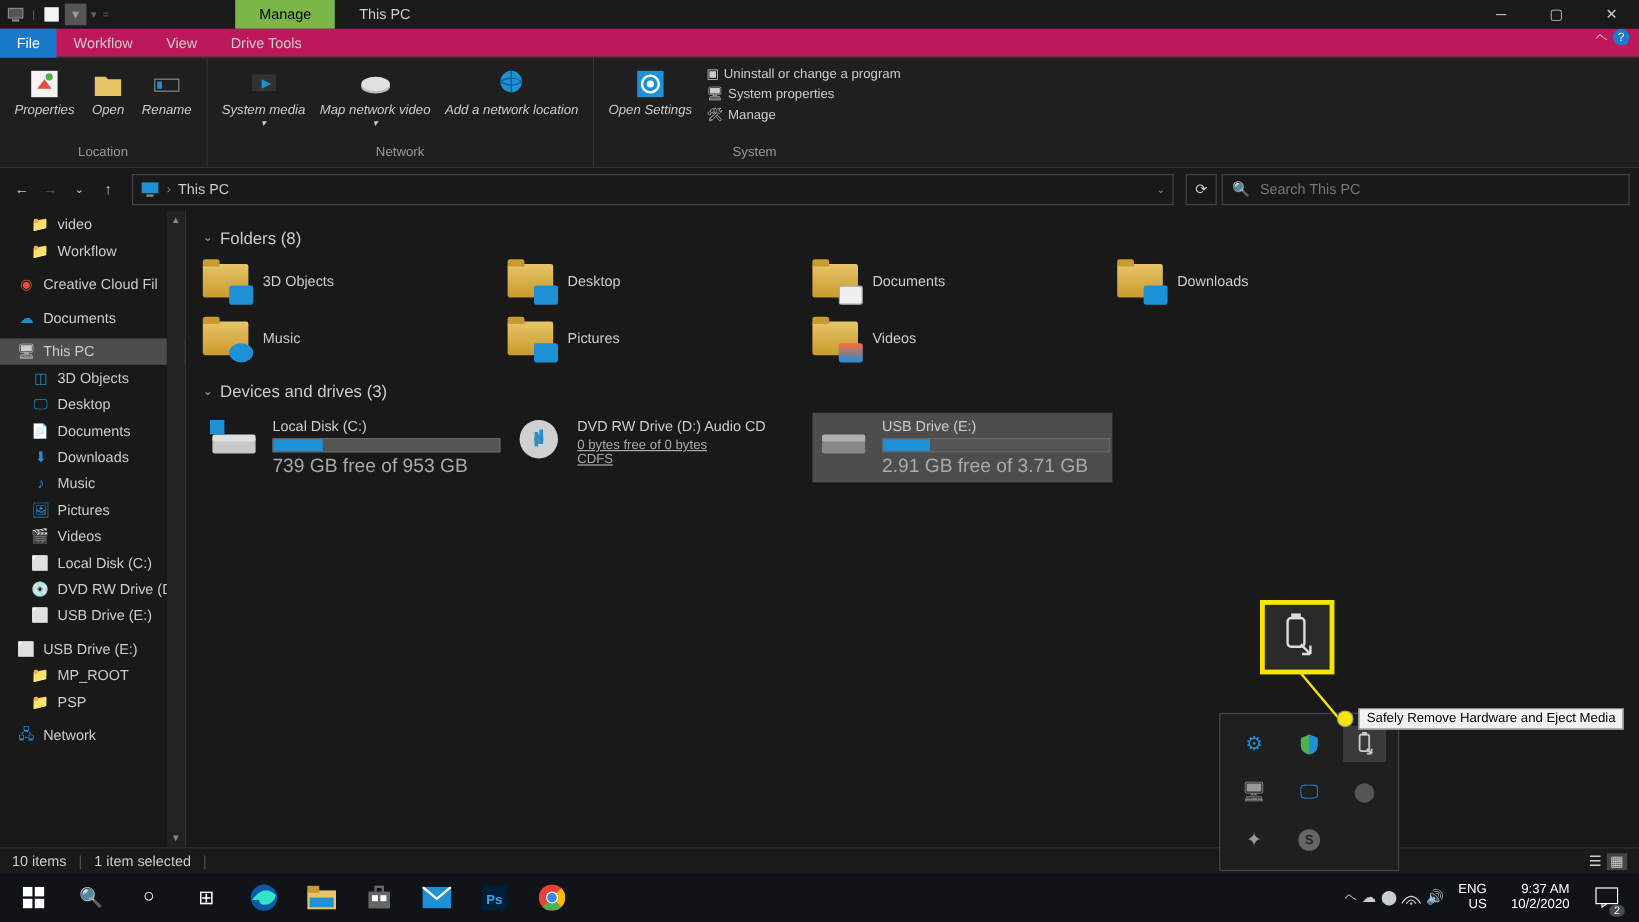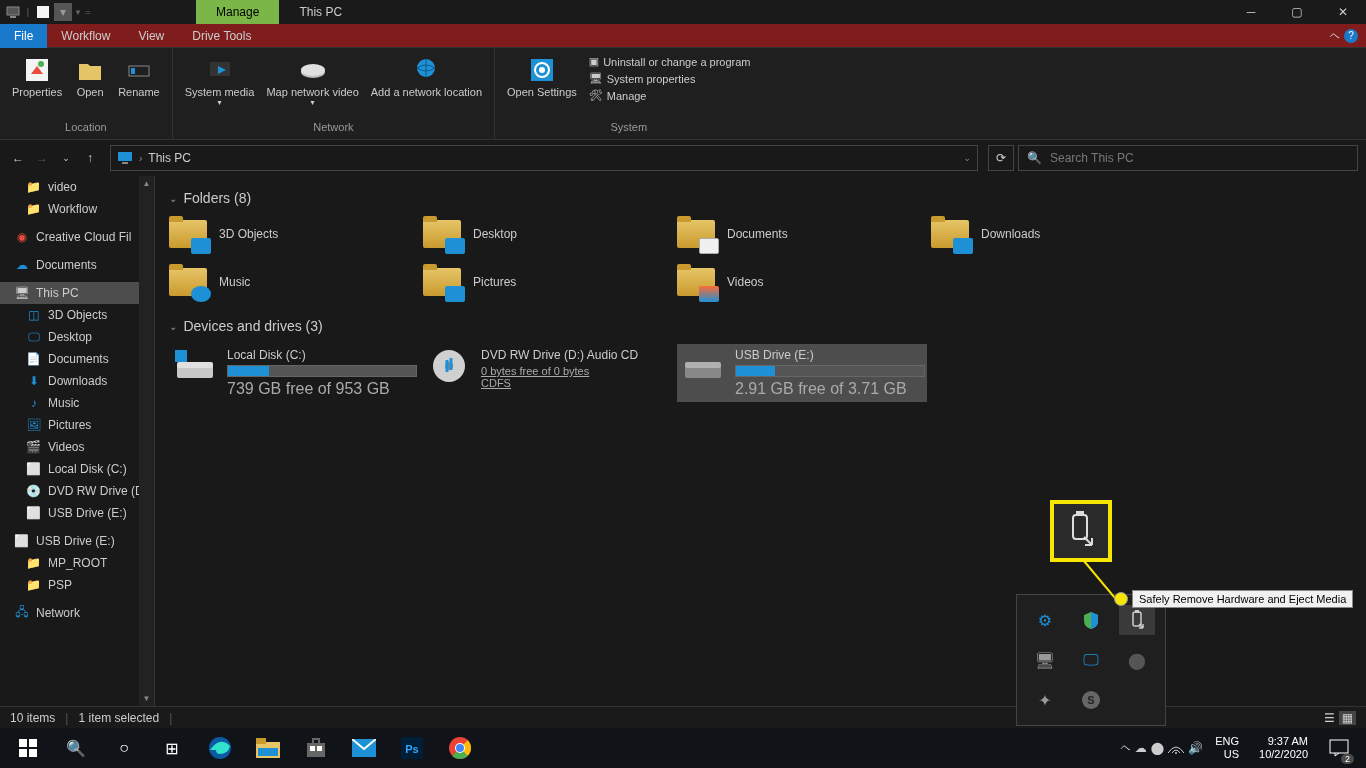--- a/index.html
+++ b/index.html
@@ -6,28 +6,28 @@
 body { background:#1a1a1a; color:#ccc; font-size:12px; width:1366px; height:768px; overflow:hidden; position:relative; }
 .title-bar { height:24px; background:#1a1a1a; display:flex; align-items:center; }
 .qat { display:flex; align-items:center; padding:0 4px; gap:2px; }
 .qat-icon { width:18px; height:18px; display:flex; align-items:center; justify-content:center; color:#999; }
 .qat-sep { width:8px; text-align:center; color:#666; font-size:9px; }
 .title-tab { padding:0 20px; height:24px; display:flex; align-items:center; }
 .title-tab.manage { background:#7ab648; color:#000; }
 .title-tab.thispc { color:#ccc; }
 .win-controls { margin-left:auto; display:flex; }
 .win-btn { width:46px; height:24px; display:flex; align-items:center; justify-content:center; color:#ccc; }
-.menu-bar { height:24px; background:#7f1d1d; display:flex; align-items:center; border-bottom:1px solid #333; position:relative; }
+.menu-bar { height:24px; background:#be185d; display:flex; align-items:flex-start; border-bottom:1px solid #333; position:relative; }
 .menu-tab { padding:0 14px; height:24px; display:flex; align-items:center; color:#ccc; }
 .menu-tab.file { background:#1979ca; color:#fff; }
 .menu-help { margin-left:auto; padding-right:8px; color:#1979ca; display:flex; align-items:center; gap:4px; }
 .ribbon { height:92px; background:#1f1f1f; display:flex; border-bottom:1px solid #333; }
 .ribbon-group { display:flex; flex-direction:column; align-items:center; padding:4px 6px; border-right:1px solid #333; }
 .ribbon-row { display:flex; flex:1; align-items:flex-start; }
-.ribbon-btn { display:flex; flex-direction:column; align-items:center; padding:2px 6px; text-align:center; font-size:11px; color:#ccc; }
+.ribbon-btn { display:flex; flex-direction:column; align-items:center; padding:2px 6px; text-align:center; font-size:11px; color:#ccc;font-style:italic; }
 .ribbon-icon { width:32px; height:32px; display:flex; align-items:center; justify-content:center; font-size:22px; }
 .ribbon-small { display:flex; flex-direction:column; gap:2px; padding:2px 4px; }
 .ribbon-small-item { display:flex; align-items:center; gap:4px; font-size:11px; color:#ccc; padding:1px 2px; }
 .ribbon-label { font-size:11px; color:#999; text-align:center; padding-bottom:2px; }
 .nav-bar { height:36px; background:#191919; display:flex; align-items:center; padding:0 8px; gap:4px; }
 .nav-btn { width:20px; height:20px; display:flex; align-items:center; justify-content:center; color:#ccc; }
 .address-bar { flex:1; height:26px; background:#191919; border:1px solid #444; display:flex; align-items:center; padding:0 6px; gap:6px; margin:0 6px; }
 .refresh-btn { width:26px; height:26px; border:1px solid #444; display:flex; align-items:center; justify-content:center; color:#ccc; }
 .search-box { width:340px; height:26px; background:#191919; border:1px solid #444; display:flex; align-items:center; padding:0 8px; gap:8px; color:#777; }
 .content { display:flex; height:calc(100% - 24px - 24px - 92px - 36px - 22px - 40px); }

